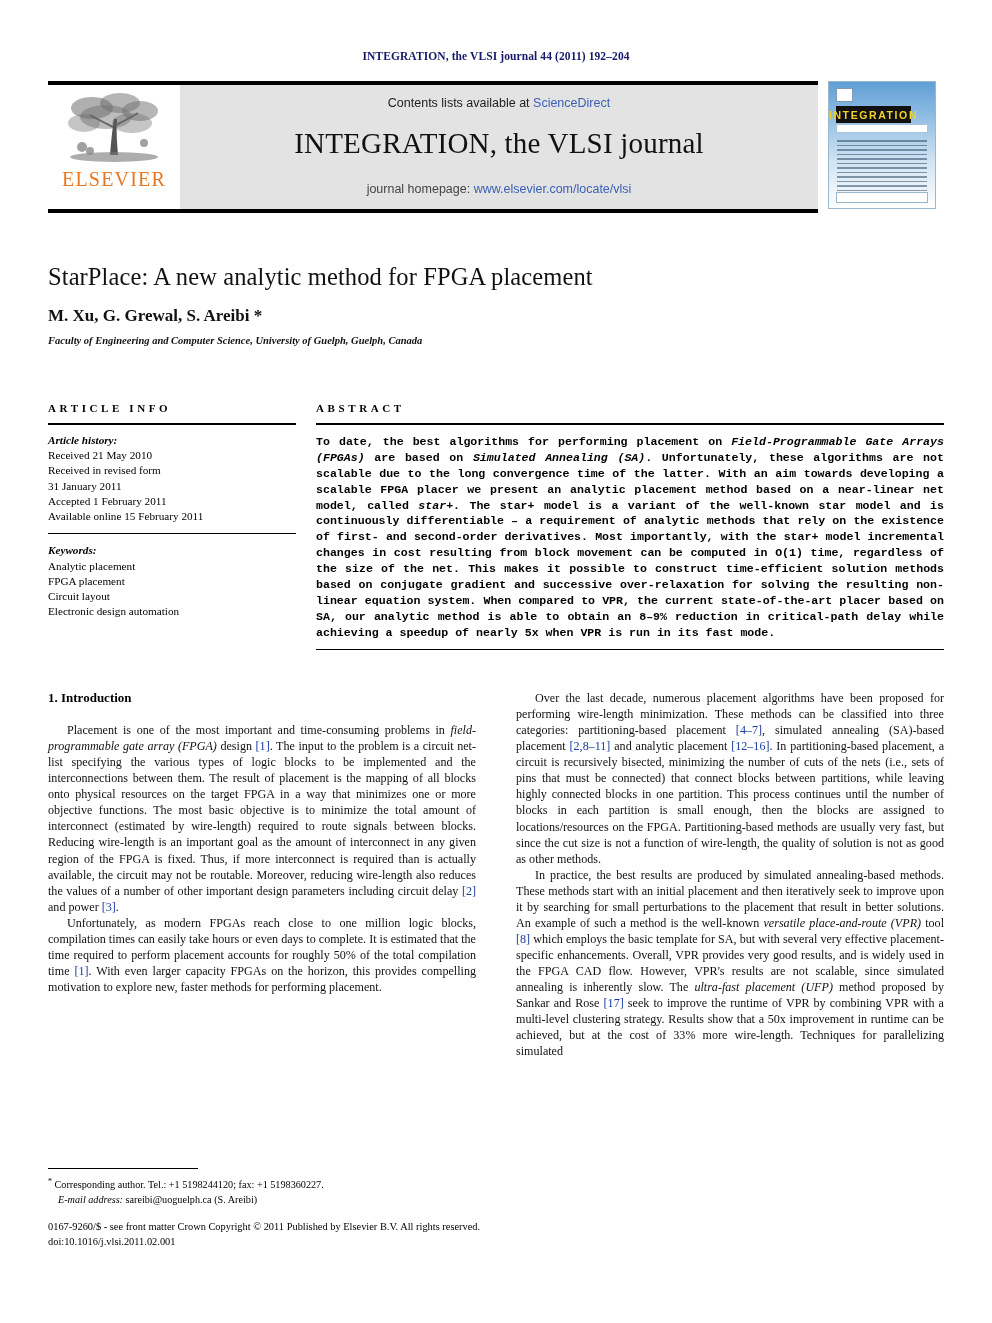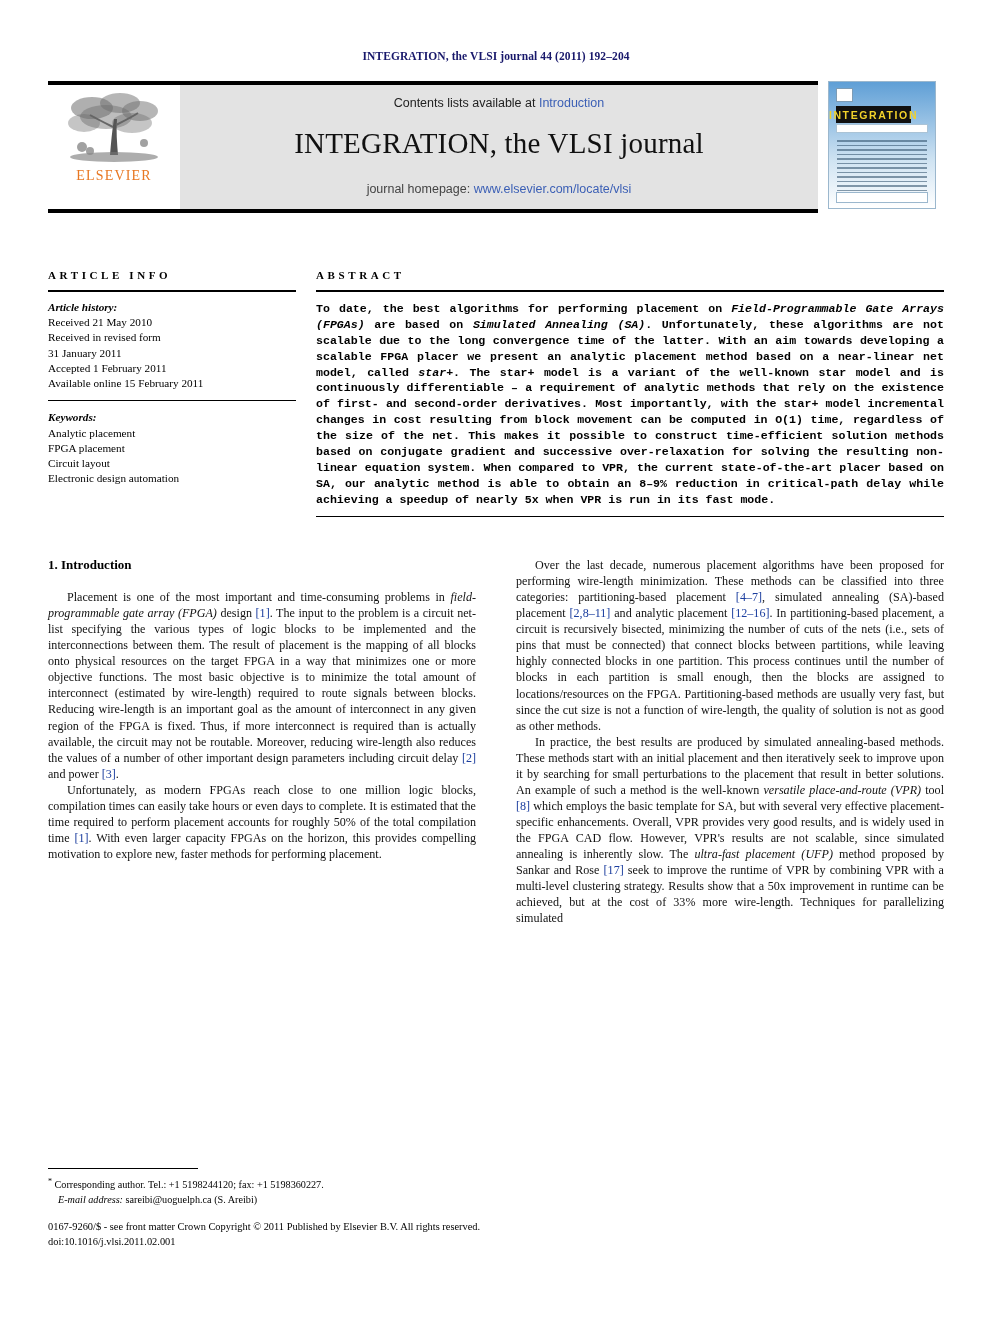--- a/index.html
+++ b/index.html
@@ -48,21 +48,21 @@
     border-bottom: 4px solid #000;
     display: flex;
     flex-direction: column;
     align-items: center;
     justify-content: flex-start;
     padding-top: 6px;
   }
   .tree-svg { display: block; }
   .elsevier-word {
     font-family: "Liberation Serif", serif;
-    font-size: 14px;
+    font-size: 20px;
     letter-spacing: 1.2px;
     color: #E87722;
     font-weight: 400;
     margin-top: 1px;
   }
   .mast-center {
     flex: 1 1 auto;
     background: #e3e3e3;
     border-bottom: 4px solid #000;
     display: flex;
@@ -273,21 +273,21 @@
           <g fill="#8a8a8a" opacity=".8">
             <circle cx="20" cy="56" r="5"></circle>
             <circle cx="28" cy="60" r="4"></circle>
             <circle cx="82" cy="52" r="4"></circle>
           </g>
         </svg>
         <div class="elsevier-word">ELSEVIER</div>
       </div>
 
       <div class="mast-center">
-        <div class="contents-line"><span>Contents lists available at </span><span class="sd">Introduction</span></div>
+        <div class="contents-line"><span>Contents lists available at </span><span class="sd">ScienceDirect</span></div>
         <div class="journal-title">INTEGRATION, the VLSI journal</div>
         <div class="homepage-line"><span>journal homepage: </span><span class="url">www.elsevier.com/locate/vlsi</span></div>
       </div>
     </div>
 
     <div class="cover-box">
       <div class="cover-thumb">
         <div class="cover-smallbox"></div>
         <div class="cover-band">
             <span>INTEGRATION</span>
@@ -307,20 +307,25 @@
             <i></i>
             <i></i>
             <i></i>
             <i></i>
         </div>
         <div class="cover-footer"></div>
       </div>
     </div>
   </div>
 
+  <div class="title-block">
+    <h1 class="paper-title">StarPlace: A new analytic method for FPGA placement</h1>
+    <div class="authors">M. Xu, G. Grewal, S. Areibi *</div>
+    <div class="affiliation">Faculty of Engineering and Computer Science, University of Guelph, Guelph, Canada</div>
+  </div>
 
   <div class="info-abstract">
     <div class="col-info">
       <div class="sect-head">ARTICLE INFO</div>
       <div class="rule-thick"></div>
       <div class="hist">
         <div class="lbl">Article history:</div>
         <div>Received 21 May 2010</div>
         <div>Received in revised form</div>
         <div>31 January 2011</div>

